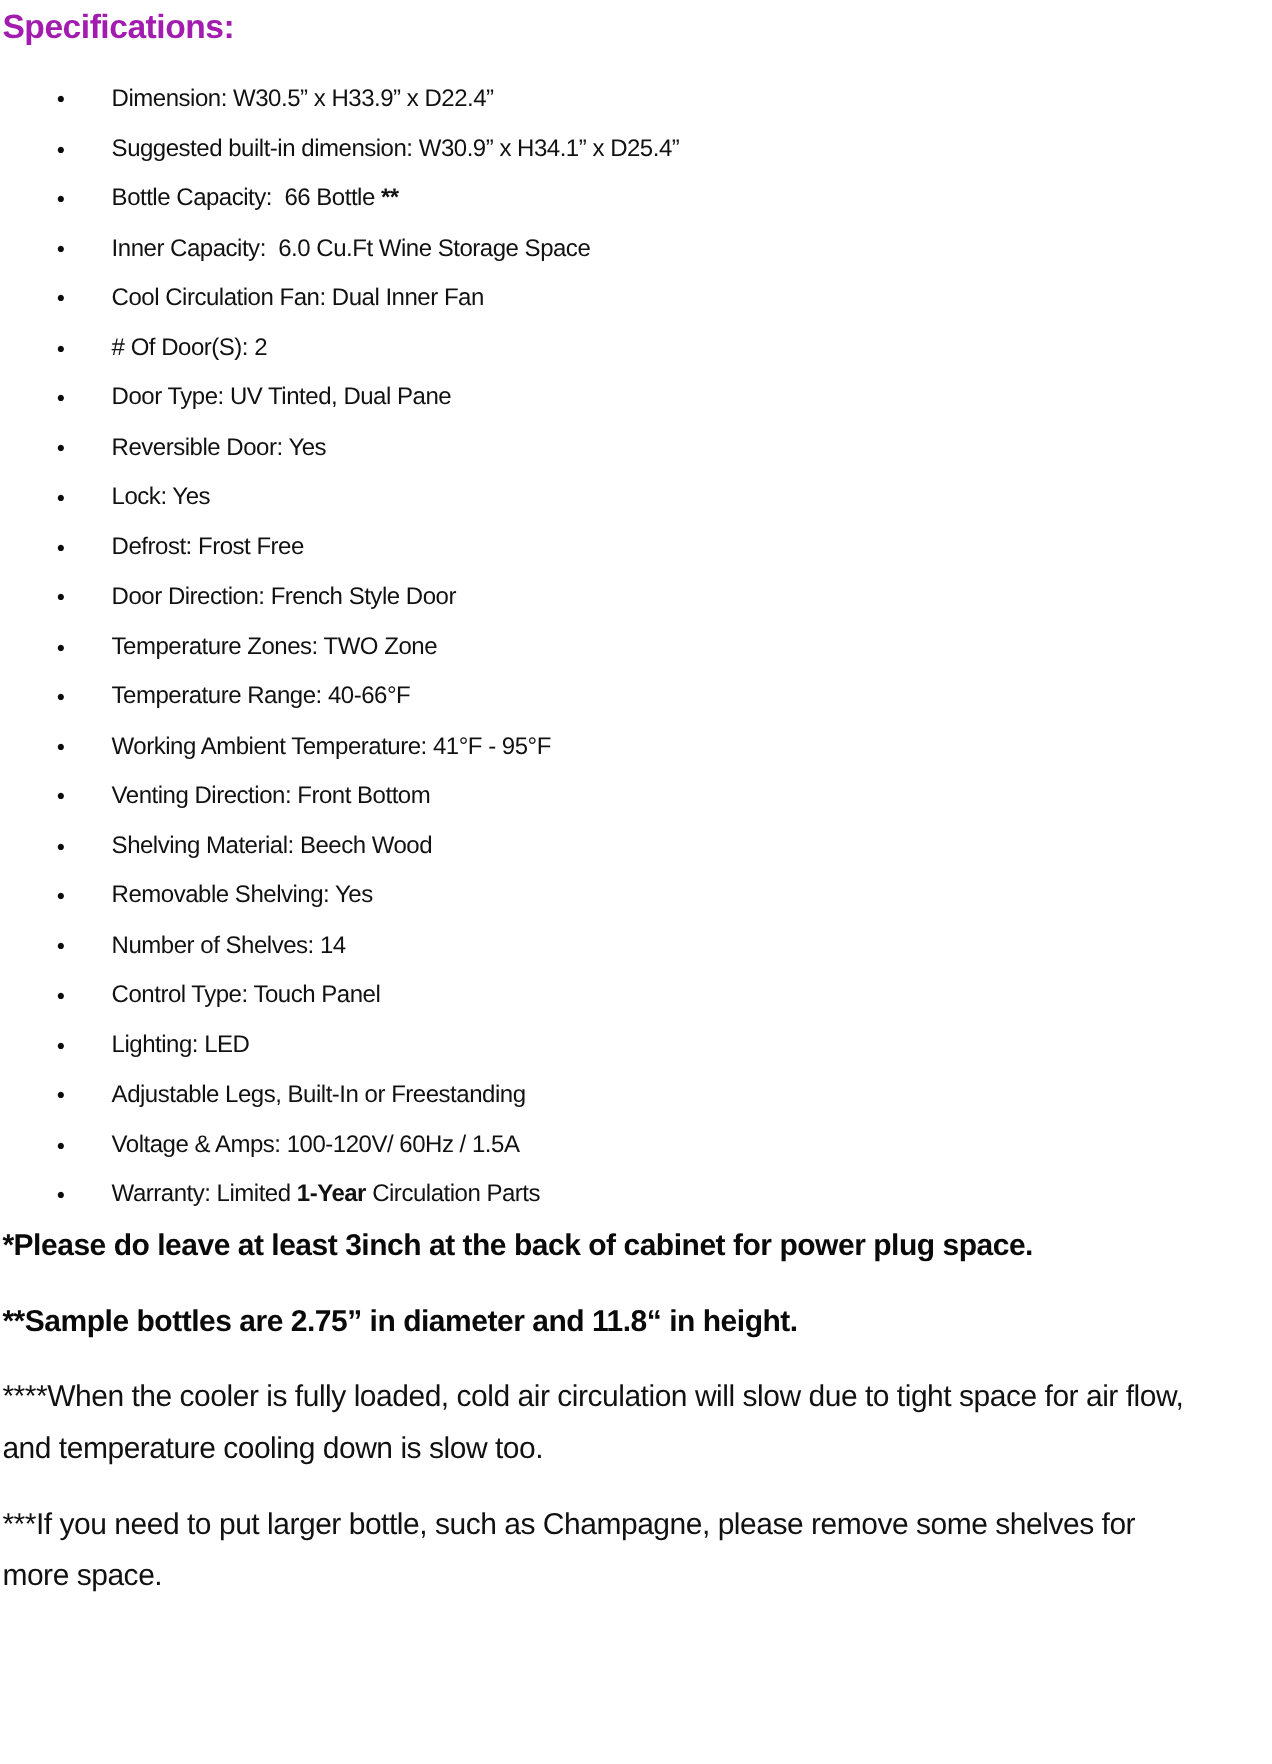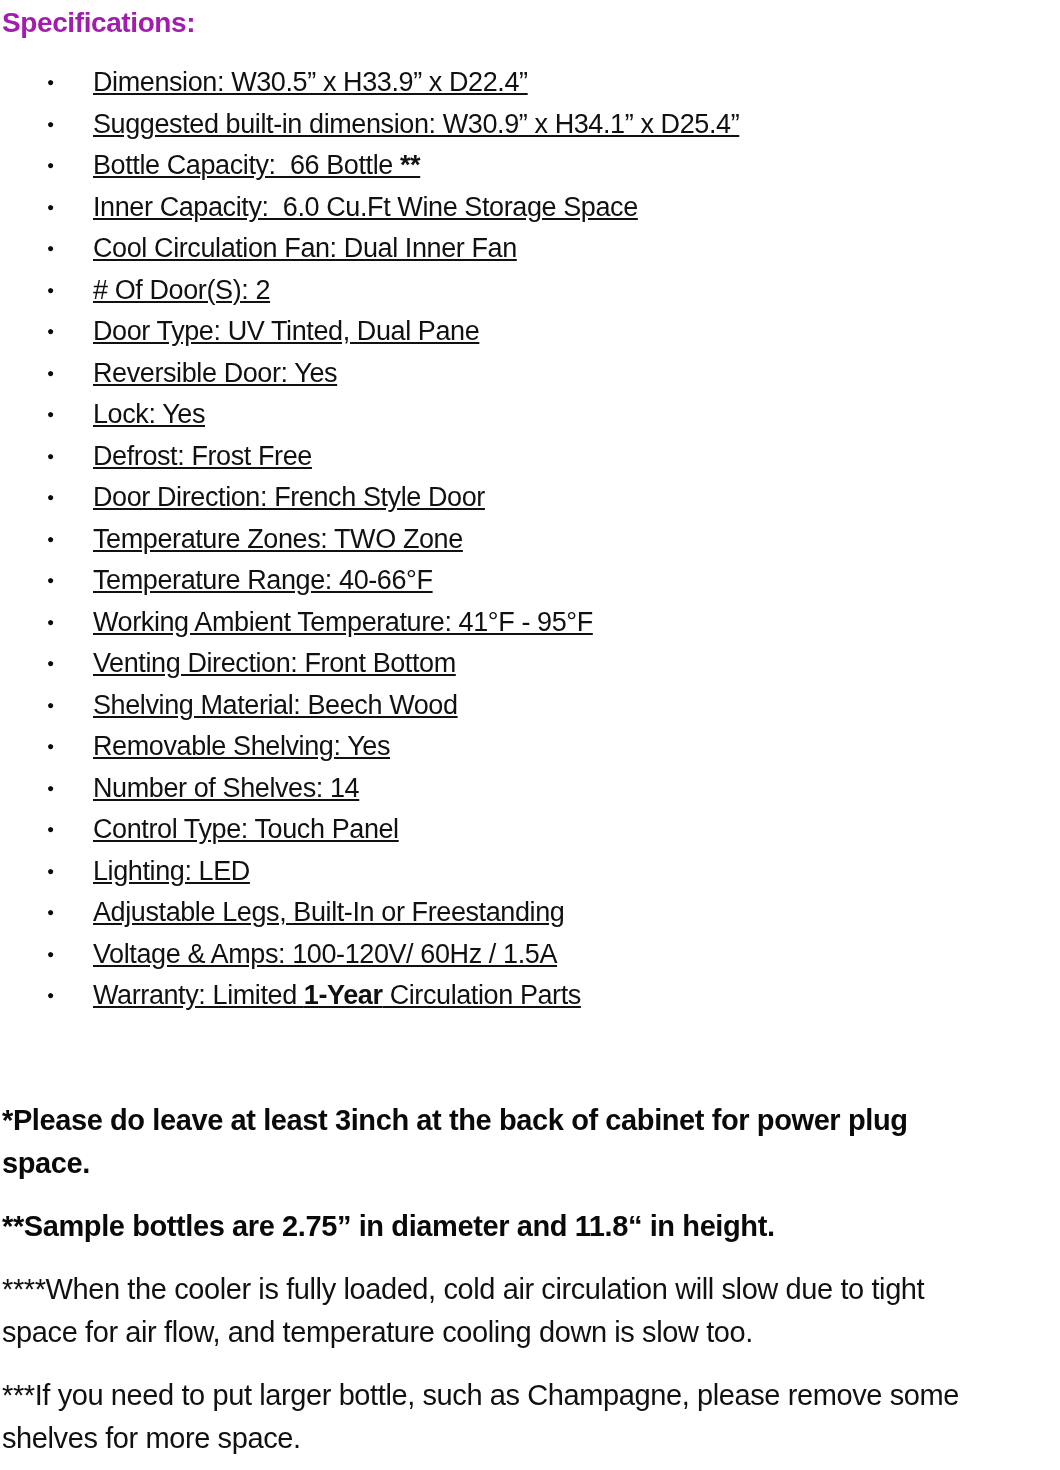--- a/index.html
+++ b/index.html
@@ -22,44 +22,42 @@
     line-height: 34px;
     font-weight: 700;
     margin: 0;
     letter-spacing: -0.4px;
     color: #a21caf;
   }
   ul.spec-list {
     list-style: none;
     margin: 22px 15px 0 0;
     padding: 0 0 0 91px;
-    font-size: 27px;
+    font-size: 20px;
     line-height: 41.5px;
     letter-spacing: -0.4px;
-    text-decoration: underline;
   }
   ul.spec-list li {
     position: relative;
     white-space: pre-wrap;
   }
   ul.spec-list li::before {
     content: "●";
     position: absolute;
     left: -46px;
     top: 0;
     font-size: 12px;
     line-height: 41.5px;
     color: #0a0a0a;
   }
   .bold-inline {
     font-weight: 700;
   }
   .footnotes {
-    margin-top: 82px;
-    font-size: 29px;
+    font-size: 25px;
     letter-spacing: -0.4px;
     max-width: 1000px;
   }
   .footnotes p {
     margin: 0 0 20px 0;
     line-height: 43px;
     white-space: pre-wrap;
   }
   .footnotes p.bold {
     font-weight: 700;

